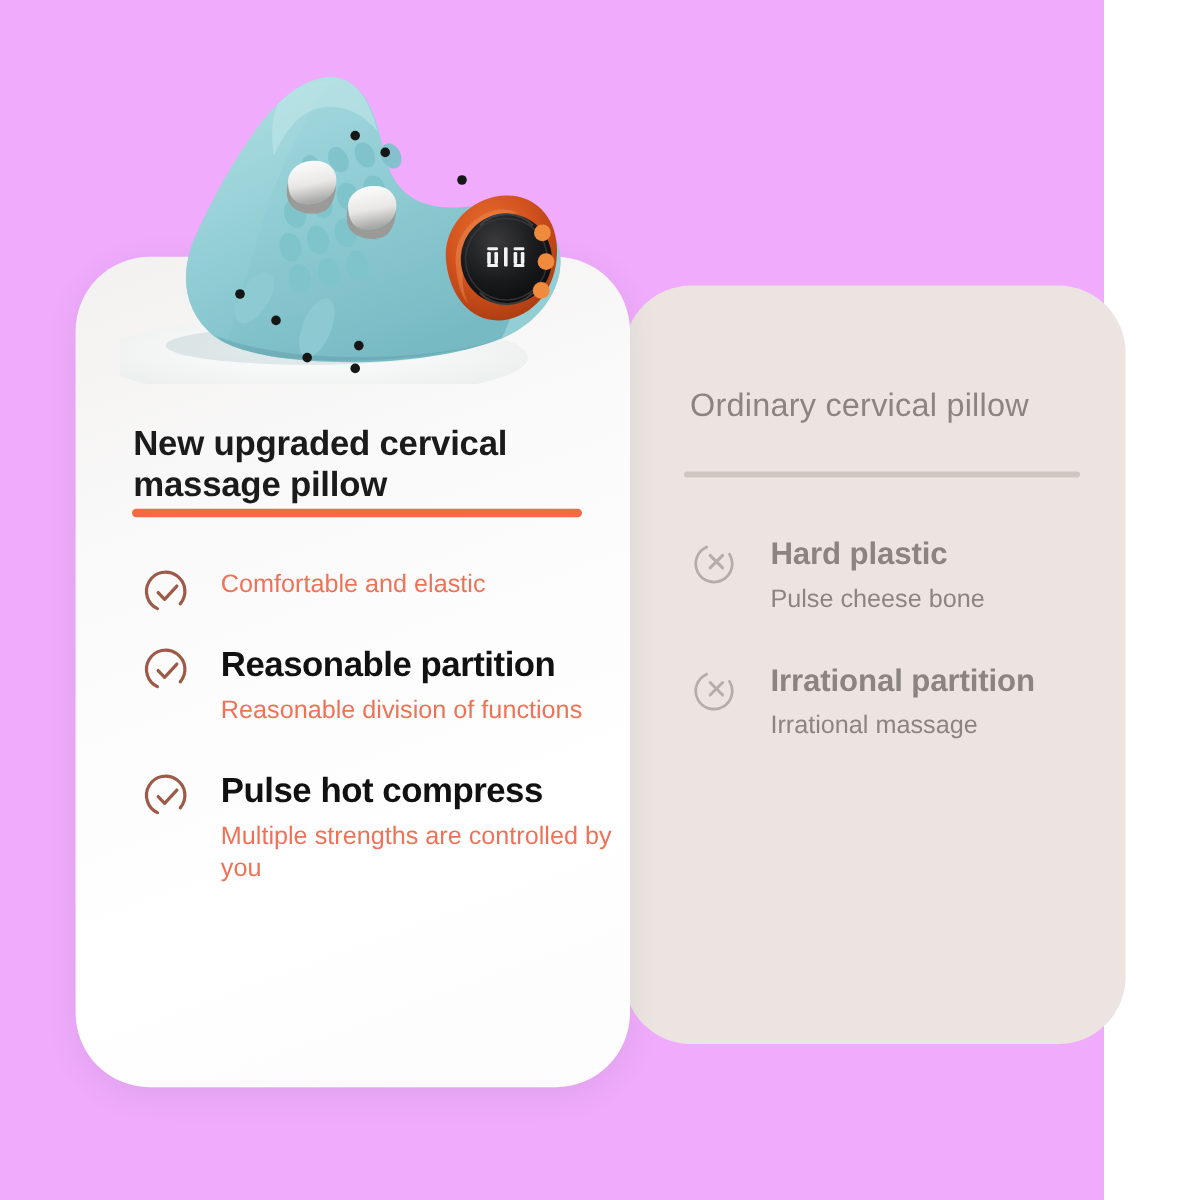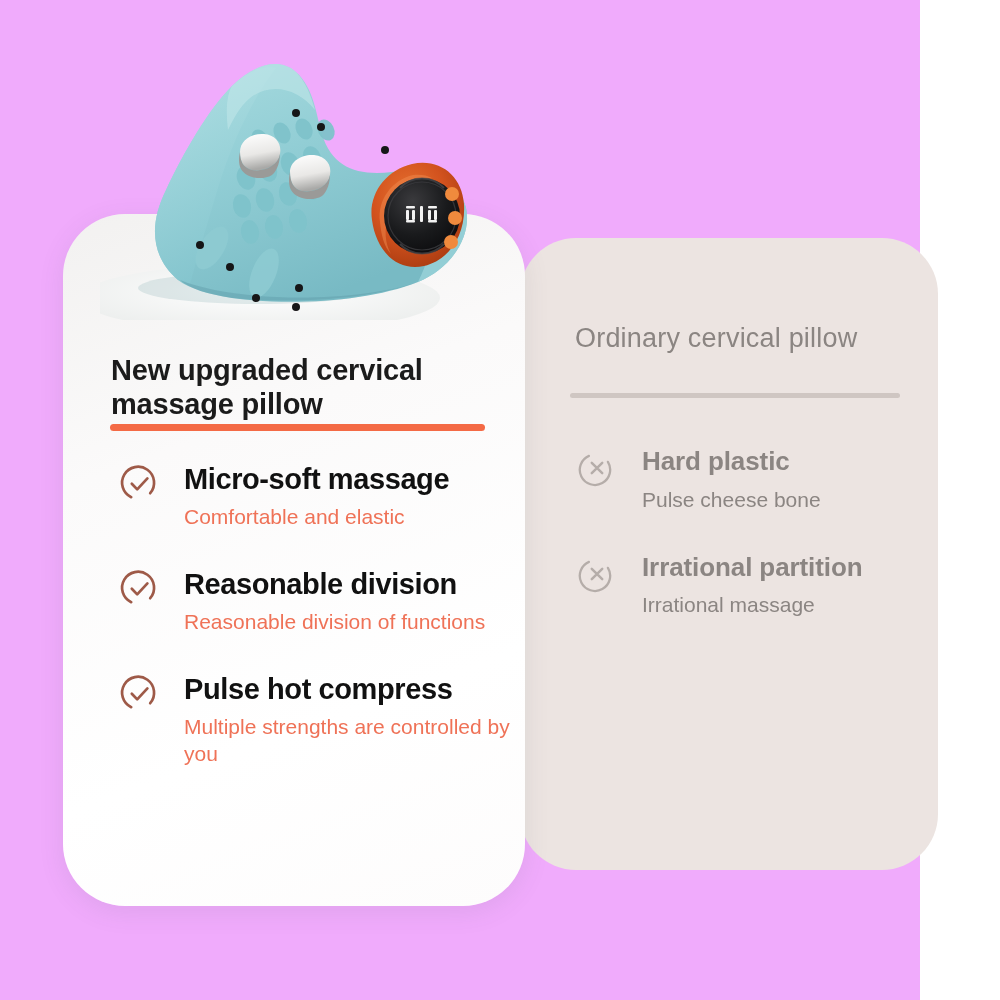--- a/index.html
+++ b/index.html
@@ -145,32 +145,31 @@
 
     <div class="l-list">
 
       <div class="l-item">
         <span class="icon-check">
           <svg viewBox="0 0 40 40" width="40" height="40">
             <path d="M12.2 33.2 A16 16 0 1 1 31.2 29.2" fill="none" stroke="#9e5a48" stroke-width="2.7" stroke-linecap="round"></path>
             <path d="M12.8 19.8 L18.2 25.4 L28.4 14.4" fill="none" stroke="#9e5a48" stroke-width="2.7" stroke-linecap="round" stroke-linejoin="round"></path>
           </svg>
         </span>
-        <div class="l-title">Micro-soft massage</div>
         <div class="l-sub">Comfortable and elastic</div>
       </div>
 
       <div class="l-item">
         <span class="icon-check">
           <svg viewBox="0 0 40 40" width="40" height="40">
             <path d="M12.2 33.2 A16 16 0 1 1 31.2 29.2" fill="none" stroke="#9e5a48" stroke-width="2.7" stroke-linecap="round"></path>
             <path d="M12.8 19.8 L18.2 25.4 L28.4 14.4" fill="none" stroke="#9e5a48" stroke-width="2.7" stroke-linecap="round" stroke-linejoin="round"></path>
           </svg>
         </span>
-        <div class="l-title">Reasonable division</div>
+        <div class="l-title">Reasonable partition</div>
         <div class="l-sub">Reasonable division of functions</div>
       </div>
 
       <div class="l-item">
         <span class="icon-check">
           <svg viewBox="0 0 40 40" width="40" height="40">
             <path d="M12.2 33.2 A16 16 0 1 1 31.2 29.2" fill="none" stroke="#9e5a48" stroke-width="2.7" stroke-linecap="round"></path>
             <path d="M12.8 19.8 L18.2 25.4 L28.4 14.4" fill="none" stroke="#9e5a48" stroke-width="2.7" stroke-linecap="round" stroke-linejoin="round"></path>
           </svg>
         </span>

